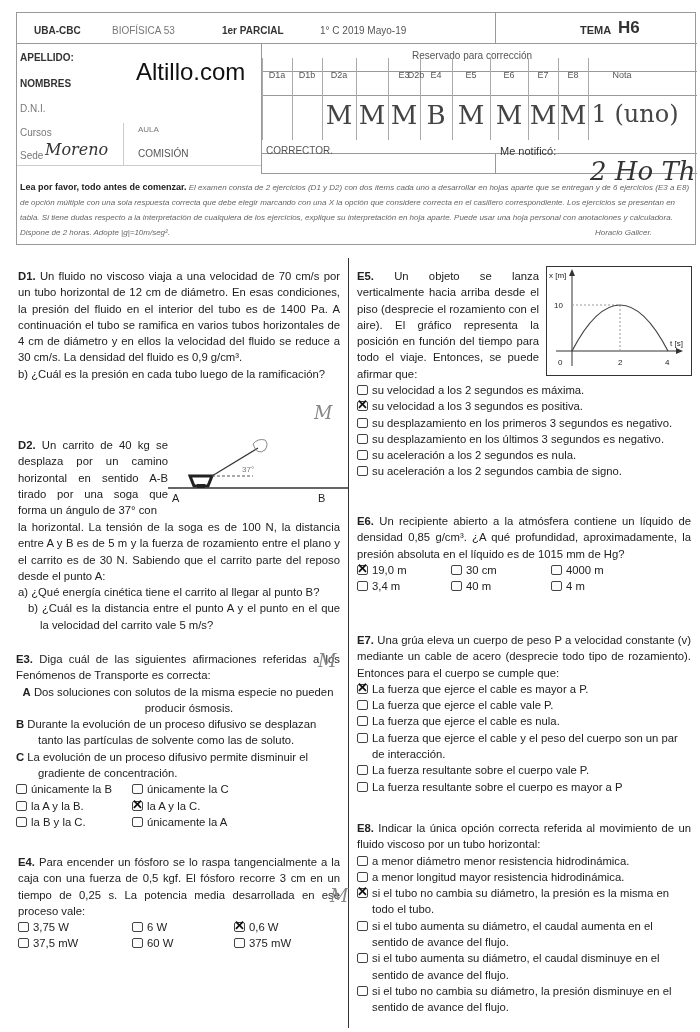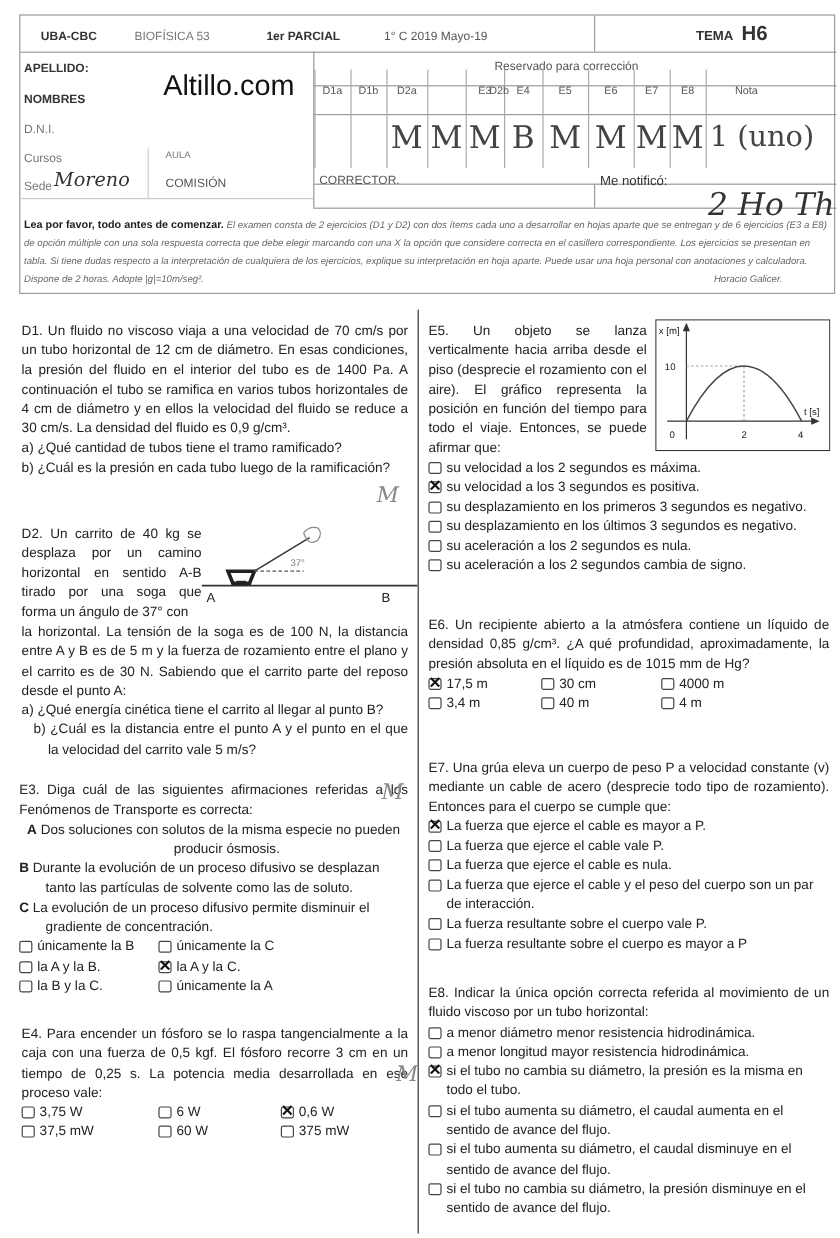--- a/index.html
+++ b/index.html
@@ -9,21 +9,21 @@
   .t { position: absolute; font-size: 10px; color: #333; white-space: nowrap; }
   .bold { font-weight: bold; }
   .hand { font-family: "DejaVu Serif", serif; font-style: italic; color: #333; position: absolute; white-space: nowrap; }
   .watermark { position: absolute; left: 136px; top: 58px; font-size: 24px; color: #111; font-family: "Liberation Sans", sans-serif; }
   .grade-cell { position: absolute; top: 58px; height: 82px; border-left: 1px solid #aaa; }
   .grade-label { position: absolute; top: 70px; font-size: 9px; color: #555; text-align: center; }
   .grade-mark { position: absolute; top: 100px; font-size: 26px; font-family: "DejaVu Serif", serif; color: #444; font-weight: 300; text-align: center; }
   .instr { position: absolute; left: 20px; top: 180px; width: 672px; font-size: 8px; line-height: 15px; color: #666; font-style: italic; }
   .instr .lead { font-weight: bold; font-style: normal; color: #222; font-size: 9px; }
   .col { position: absolute; font-size: 11.3px; line-height: 16.3px; color: #222; text-align: justify; }
-  .col .q { font-weight: normal; }
+  .col .q { font-weight: bold; }
   .col p { margin: 0; }
   .indent { padding-left: 14px; text-indent: -14px; }
   .opt { display: flex; align-items: flex-start; gap: 4px; }
   .cb { display: inline-block; width: 11px; height: 10px; border: 1px solid #444; border-radius: 2px; flex: none; margin-top: 3px; position: relative; }
   .cb.x::after { content: "✕"; position: absolute; left: -1px; top: -5px; font-size: 13px; color: #111; font-weight: bold; }
   .opt-grid { display: grid; }
   .divider { position: absolute; left: 348px; top: 258px; width: 1px; height: 770px; background: #333; }
   .scribble { position: absolute; font-family: "DejaVu Serif", serif; font-style: italic; color: #888; font-size: 18px; }
 </style>
 </head>
@@ -107,21 +107,20 @@
 <div class="instr">
   <span class="lead">Lea por favor, todo antes de comenzar.</span>
   <span>El examen consta de 2 ejercicios (D1 y D2) con dos ítems cada uno a desarrollar en hojas aparte que se entregan y de 6 ejercicios (E3 a E8) de opción múltiple con una sola respuesta correcta que debe elegir marcando con una X la opción que considere correcta en el casillero correspondiente. Los ejercicios se presentan en tabla. Si tiene dudas respecto a la interpretación de cualquiera de los ejercicios, explique su interpretación en hoja aparte. Puede usar una hoja personal con anotaciones y calculadora. Dispone de 2 horas. Adopte |g|=10m/seg².</span>
   <span style="float:right;padding-right:40px;">Horacio Galicer.</span>
 </div>
 
 <div class="divider"></div>
 
 <div class="col" style="left:18px;top:268px;width:322px;">
   <p><span class="q">D1.</span> <span>Un fluido no viscoso viaja a una velocidad de 70 cm/s por un tubo horizontal de 12 cm de diámetro. En esas condiciones, la presión del fluido en el interior del tubo es de 1400 Pa. A continuación el tubo se ramifica en varios tubos horizontales de 4 cm de diámetro y en ellos la velocidad del fluido se reduce a 30 cm/s. La densidad del fluido es 0,9 g/cm³.</span></p>
-  <p>a) ¿Qué cantidad de tubos tiene el tramo ramificado?</p>
   <p>b) ¿Cuál es la presión en cada tubo luego de la ramificación?</p>
 </div>
 
 <div class="col" style="left:18px;top:437px;width:150px;">
   <p><span class="q">D2.</span> <span>Un carrito de 40 kg se desplaza por un camino horizontal en sentido A-B tirado por una soga que forma un ángulo de 37° con</span></p>
 </div>
 <svg style="position:absolute;left:168px;top:436px;" width="180" height="70">
   <line x1="0" y1="52" x2="180" y2="52" stroke="#333" stroke-width="1.5"></line>
   <polygon points="22,40 44,40 40,50 26,50" fill="none" stroke="#222" stroke-width="3"></polygon>
   <rect x="29" y="48" width="8" height="4" fill="#222"></rect>
@@ -245,21 +244,21 @@
       <span class="cb"></span>
       <span>su aceleración a los 2 segundos cambia de signo.</span>
     </div>
 </div>
 
 <div class="col" style="left:357px;top:513px;width:334px;">
   <p><span class="q">E6.</span> <span>Un recipiente abierto a la atmósfera contiene un líquido de densidad 0,85 g/cm³. ¿A qué profundidad, aproximadamente, la presión absoluta en el líquido es de 1015 mm de Hg?</span></p>
   <div class="opt-grid" style="grid-template-columns:94px 100px 1fr;">
     <div class="opt">
         <span class="cb x"></span>
-        <span>17,5 m</span>
+        <span>19,0 m</span>
       </div>
     <div class="opt">
         <span class="cb"></span>
         <span>30 cm</span>
       </div>
     <div class="opt">
         <span class="cb"></span>
         <span>4000 m</span>
       </div>
     <div class="opt">

